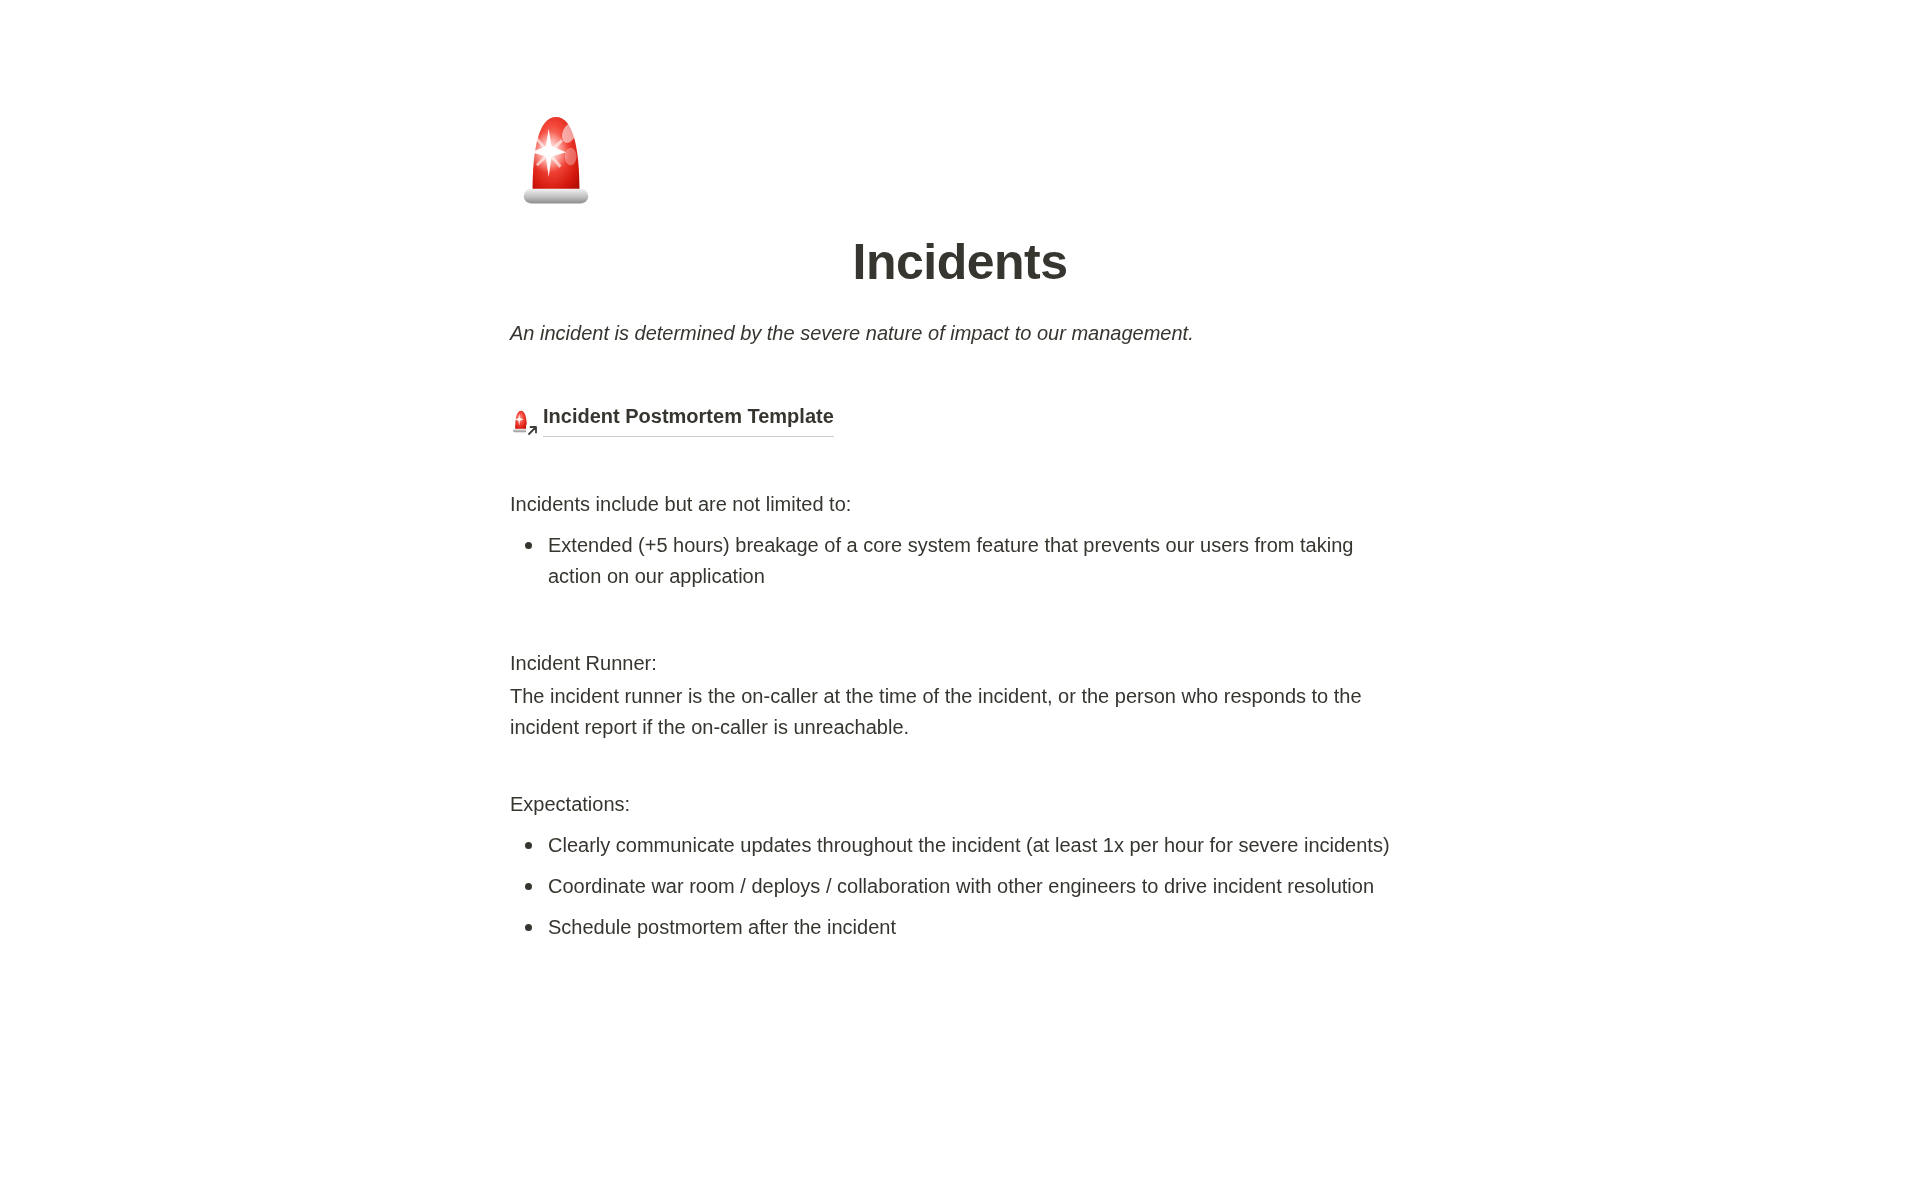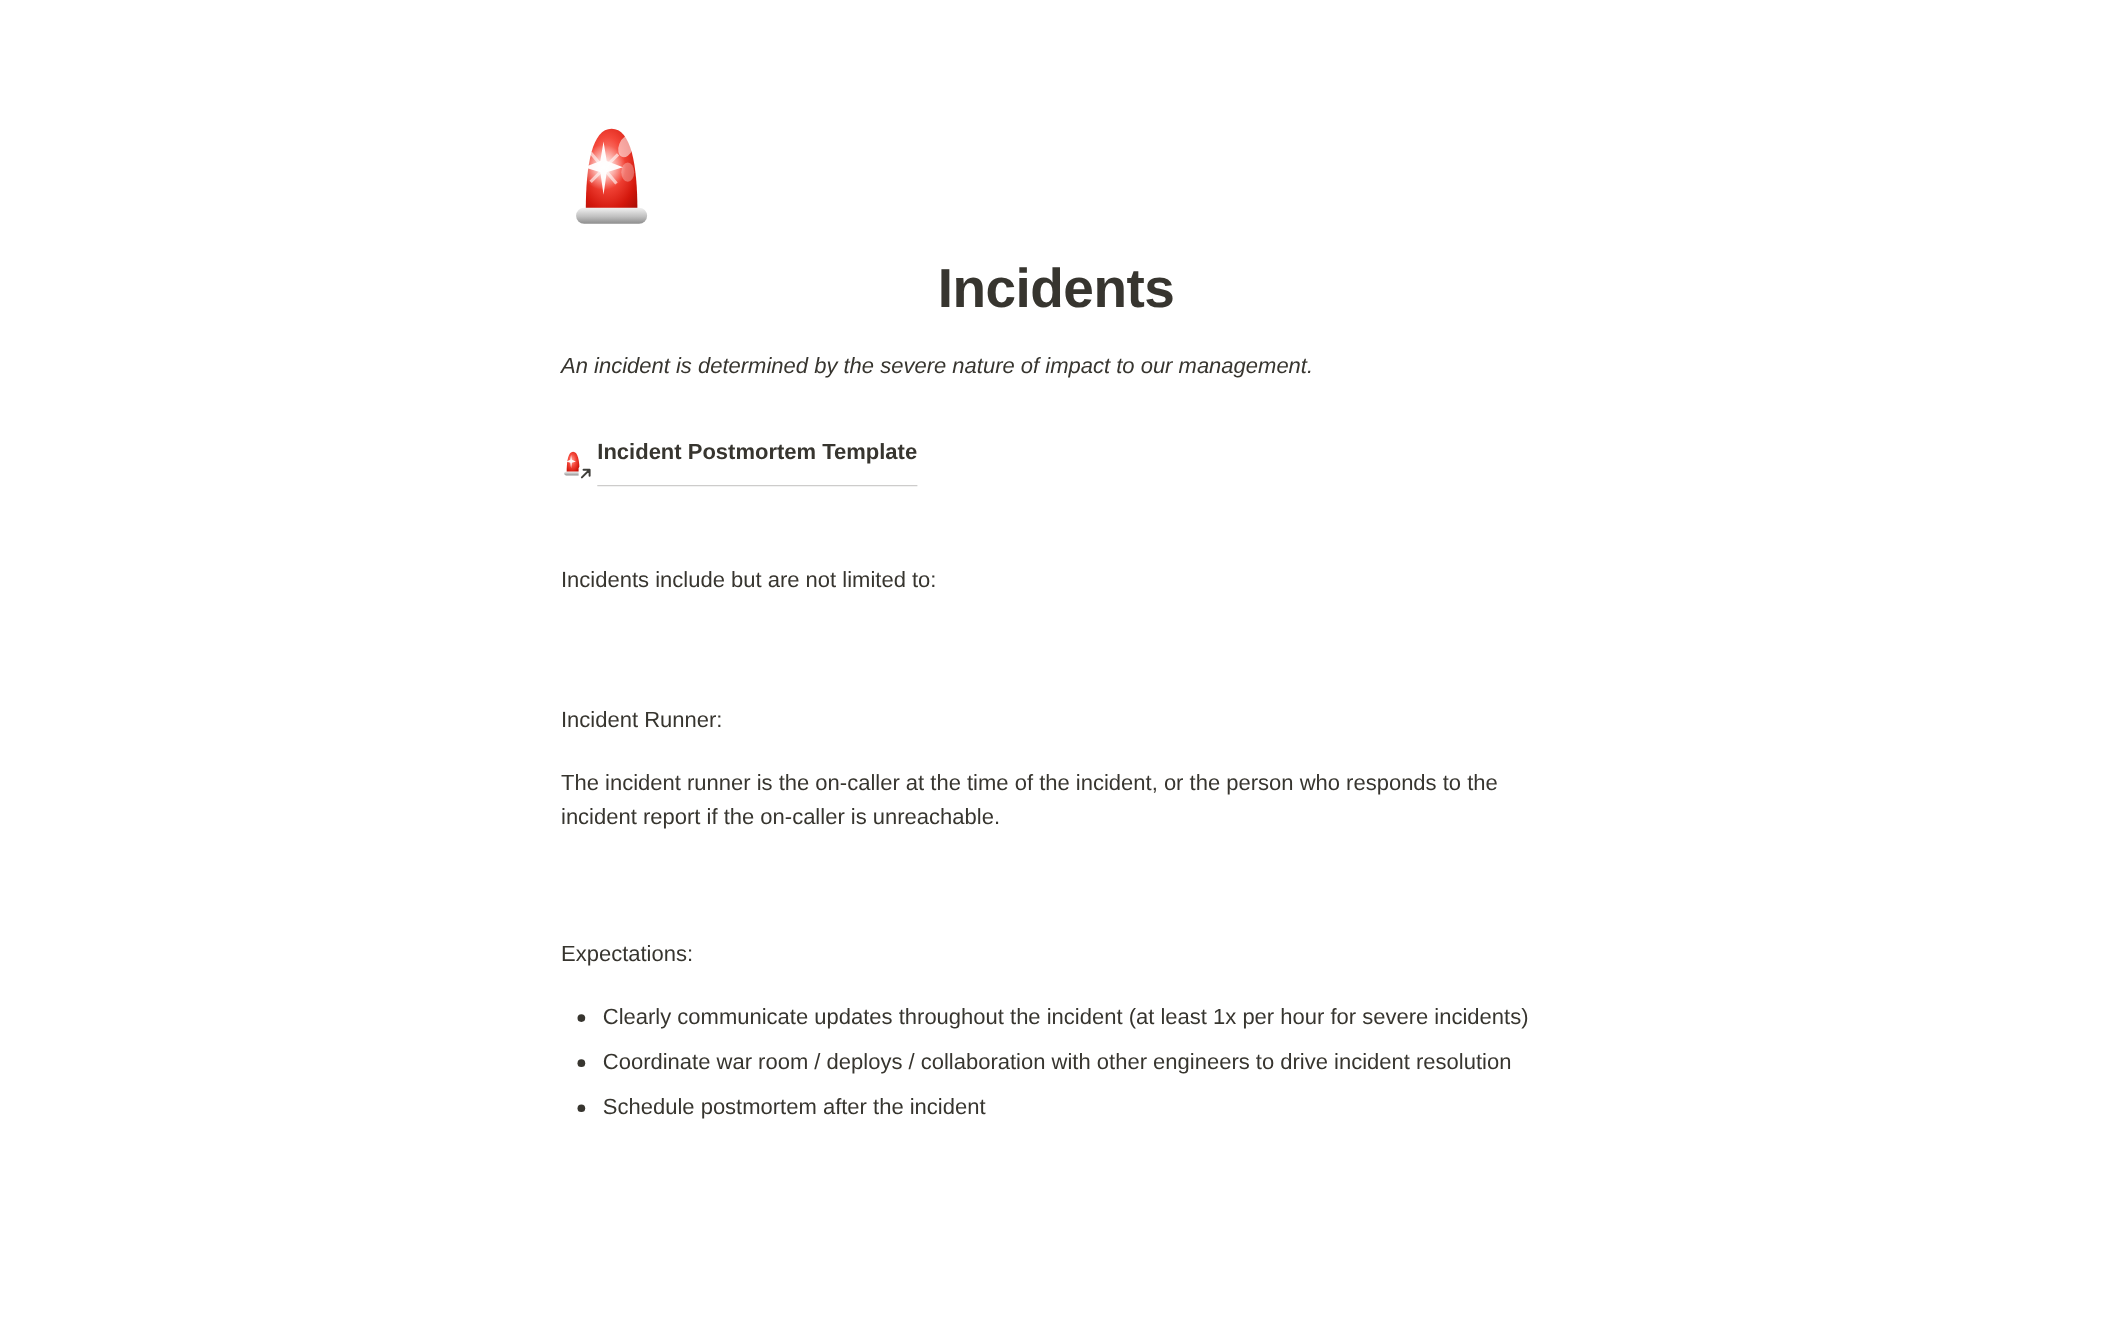--- a/index.html
+++ b/index.html
@@ -63,27 +63,27 @@
     background: #ffffff;
     border-radius: 2px;
     line-height: 0;
   }
   a.page-link {
     font-size: 20px;
     font-weight: 600;
     color: #37352f;
     text-decoration: none;
     border-bottom: 1.5px solid rgba(55,53,47,0.25);
-    padding-bottom: 18px;
+    padding-bottom: 8px;
     cursor: pointer;
   }
   p.body-text {
     font-size: 20px;
     line-height: 31px;
-    margin: 26px 0;
+    margin: 2px 0;
   }
   ul.blist {
     list-style: none;
     margin: 0;
     padding: 0;
   }
   ul.blist li {
     position: relative;
     padding-left: 38px;
     font-size: 20px;
@@ -186,20 +186,21 @@
       </span>
     </span>
     <a class="page-link">Incident Postmortem Template</a>
   </div>
 
   <div class="gap2"></div>
 
   <p class="body-text">Incidents include but are not limited to:</p>
 
   <ul class="blist">
+    <li>Extended (+5 hours) breakage of a core system feature that prevents our users from taking action on our application</li>
   </ul>
 
   <div class="gap3"></div>
 
   <p class="body-text">Incident Runner:</p>
   <p class="body-text">The incident runner is the on-caller at the time of the incident, or the person who responds to the incident report if the on-caller is unreachable.</p>
 
   <div class="gap4"></div>
 
   <p class="body-text">Expectations:</p>

